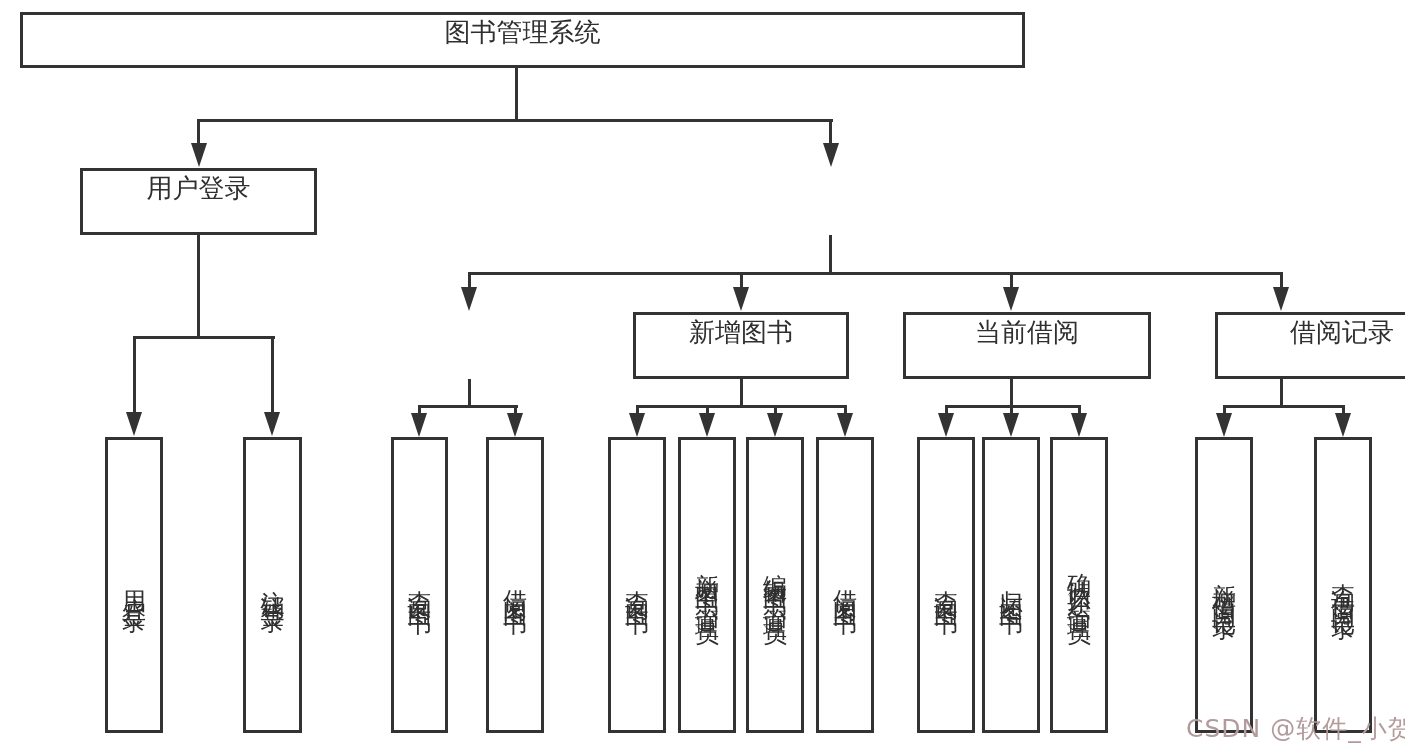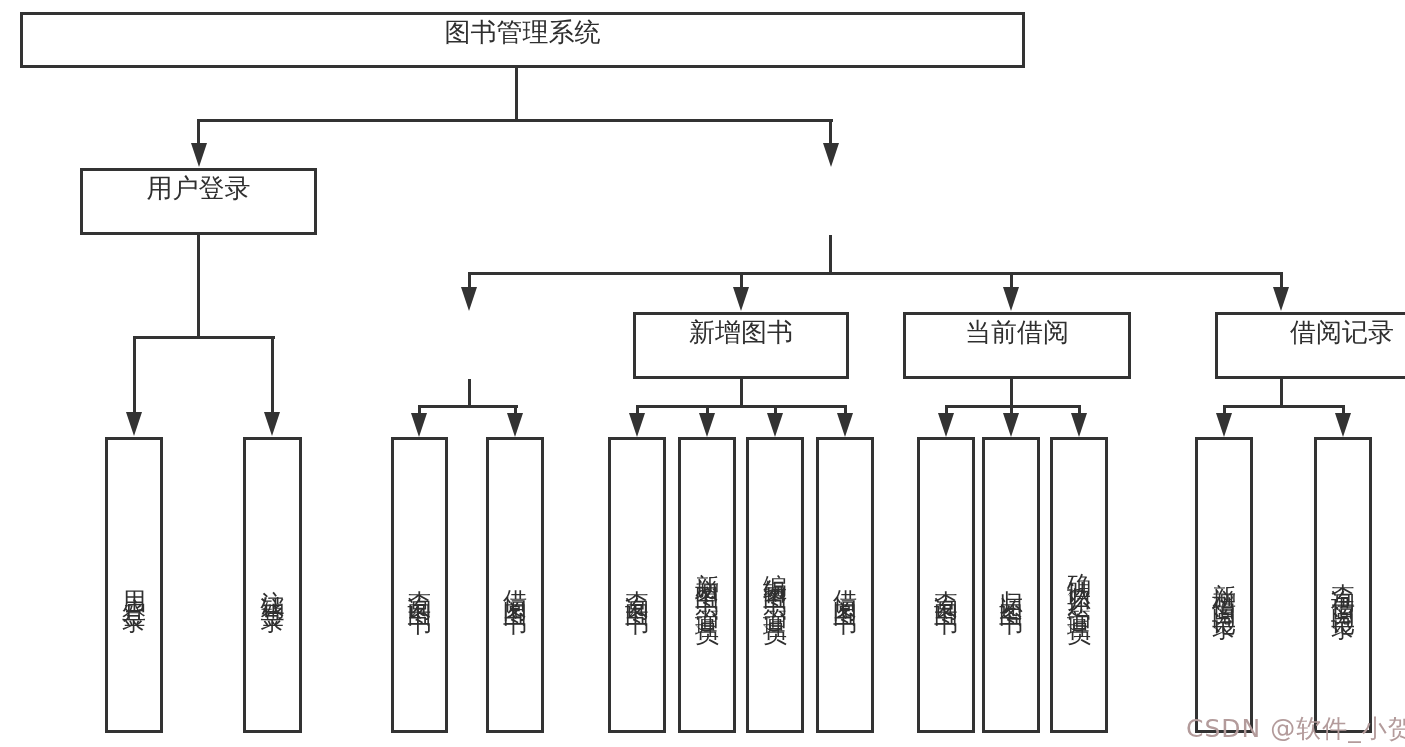--- a/index.html
+++ b/index.html
@@ -91,21 +91,21 @@
   <div class="vl" style="left:740px;top:272px;height:16px"></div>
   <div class="ar" style="left:733px;top:287px"></div>
   <div class="vl" style="left:1010px;top:272px;height:16px"></div>
   <div class="ar" style="left:1003px;top:287px"></div>
   <div class="vl" style="left:1280px;top:272px;height:16px"></div>
   <div class="ar" style="left:1273px;top:287px"></div>
 
   <div class="box" style="left:633px;top:312px;width:216px;height:67px">
     <span>新增图书</span>
   </div>
-  <div class="box" style="left:903px;top:312px;width:228px;height:67px">
+  <div class="box" style="left:903px;top:312px;width:248px;height:67px">
     <span>当前借阅</span>
   </div>
   <div class="box" style="left:1215px;top:312px;width:254px;height:67px">
     <span>借阅记录</span>
   </div>
 
   <div class="vl" style="left:468px;top:379px;height:29px"></div>
   <div class="hl" style="left:418px;top:405px;width:100px"></div>
   <div class="vl" style="left:418px;top:405px;height:11px"></div>
   <div class="ar" style="left:411px;top:413px"></div>

